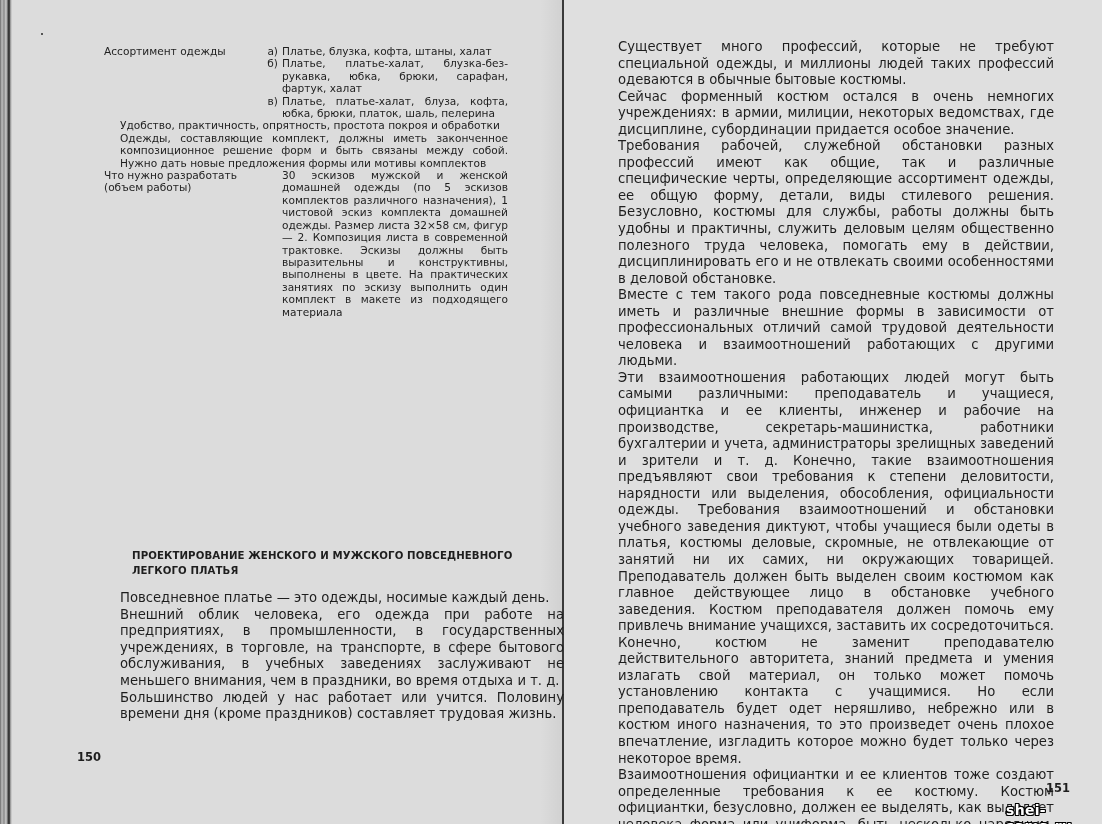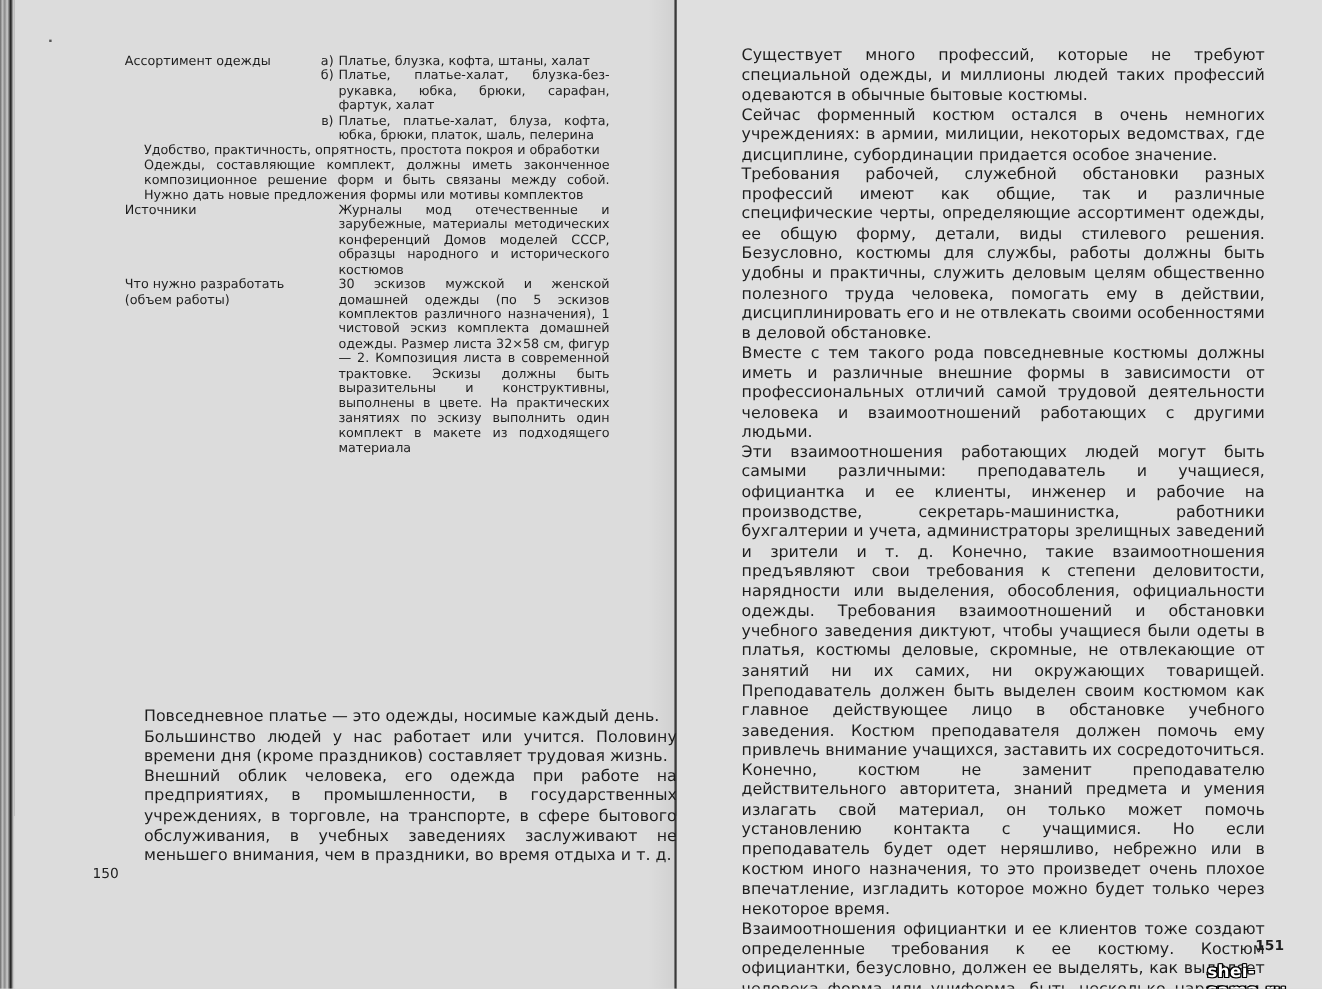--- a/index.html
+++ b/index.html
@@ -12,21 +12,21 @@
       position: relative;
       overflow: hidden;
       background: #d8d8d8;
       font-family: "DejaVu Sans", sans-serif;
       color: #1e1e1e;
     }
     .spread {
       position: absolute;
       left: 0; top: 0;
       width: 1102px; height: 680px;
-      background: #737373;
+      background: #ec4899;
     }
     .edge-left {
       position: absolute;
       left: 0; top: 0;
       width: 12px; height: 824px;
       background: linear-gradient(90deg, #6a6a6a 0px, #bfbfbf 2px, #8a8a8a 4px, #cfcfcf 6px, #1a1a1a 9px, #c8c8c8 11px);
     }
     .page {
       position: absolute;
       top: 0;
@@ -116,23 +116,23 @@
       margin-left: 44px;
     }
     .body-left p, .body-right p {
       margin: 0;
       text-indent: 0;
     }
 
     .page-num-left {
       position: absolute;
       left: 77px;
-      top: 721px;
+      top: 750px;
       font-size: 11.5px;
-      font-weight: normal;
+      font-weight: bold;
     }
 
     
     .body-right {
       position: absolute;
       left: 618px;
       top: 39px;
       width: 436px;
       font-size: 13.2px;
       line-height: 16.55px;
@@ -195,36 +195,33 @@
 
 
     <div class="spec-row">
       <div class="spec-value spec-values-indented">Удобство, практичность, опрятность, простота покроя и обработки</div>
     </div>
 
     <div class="spec-row">
       <div class="spec-value spec-values-indented">Одежды, составляющие комплект, должны иметь законченное композиционное решение форм и быть связаны между собой. Нужно дать новые предложения формы или мотивы комплектов</div>
     </div>
 
-    <div class="spec-row">
-      <div class="spec-label">Источники</div>
-      <div class="spec-value spec-values-indented">Журналы мод отечественные и зарубежные, материалы методических конференций Домов моделей СССР, образцы народного и исторического костюмов</div>
-    </div>
 
     <div class="spec-row">
       <div class="spec-label">Что нужно разработать (объем работы)</div>
       <div class="spec-value spec-values-indented">30 эскизов мужской и женской домашней одежды (по 5 эскизов комплектов различного назначения), 1 чистовой эскиз комплекта домашней одежды. Размер листа 32×58 см, фигур — 2. Композиция листа в современной трактовке. Эскизы должны быть выразительны и конструктивны, выполнены в цвете. На практических занятиях по эскизу выполнить один комплект в макете из подходящего материала</div>
     </div>
   </div>
 
+  <div class="section-title">ПРОЕКТИРОВАНИЕ ЖЕНСКОГО И МУЖСКОГО ПОВСЕДНЕВНОГО ЛЕГКОГО ПЛАТЬЯ</div>
 
   <div class="body-left">
     <p>Повседневное платье — это одежды, носимые каждый день.</p>
+    <p>Внешний облик человека, его одежда при работе на предприятиях, в промышленности, в государственных учреждениях, в торговле, на транспорте, в сфере бытового обслуживания, в учебных заведениях заслуживают не меньшего внимания, чем в праздники, во время отдыха и т. д.</p>
     <p>Большинство людей у нас работает или учится. Половину времени дня (кроме праздников) составляет трудовая жизнь.</p>
-    <p>Внешний облик человека, его одежда при работе на предприятиях, в промышленности, в государственных учреждениях, в торговле, на транспорте, в сфере бытового обслуживания, в учебных заведениях заслуживают не меньшего внимания, чем в праздники, во время отдыха и т. д.</p>
   </div>
 
   <div class="page-num-left">150</div>
 
   <div class="page page-right"></div>
 
   <div class="body-right">
     <p>Существует много профессий, которые не требуют специальной одежды, и миллионы людей таких профессий одеваются в обычные бытовые костюмы.</p>
     <p>Сейчас форменный костюм остался в очень немногих учреждениях: в армии, милиции, некоторых ведомствах, где дисциплине, субординации придается особое значение.</p>
     <p>Требования рабочей, служебной обстановки разных профессий имеют как общие, так и различные специфические черты, определяющие ассортимент одежды, ее общую форму, детали, виды стилевого решения. Безусловно, костюмы для службы, работы должны быть удобны и практичны, служить деловым целям общественно полезного труда человека, помогать ему в действии, дисциплинировать его и не отвлекать своими особенностями в деловой обстановке.</p>

